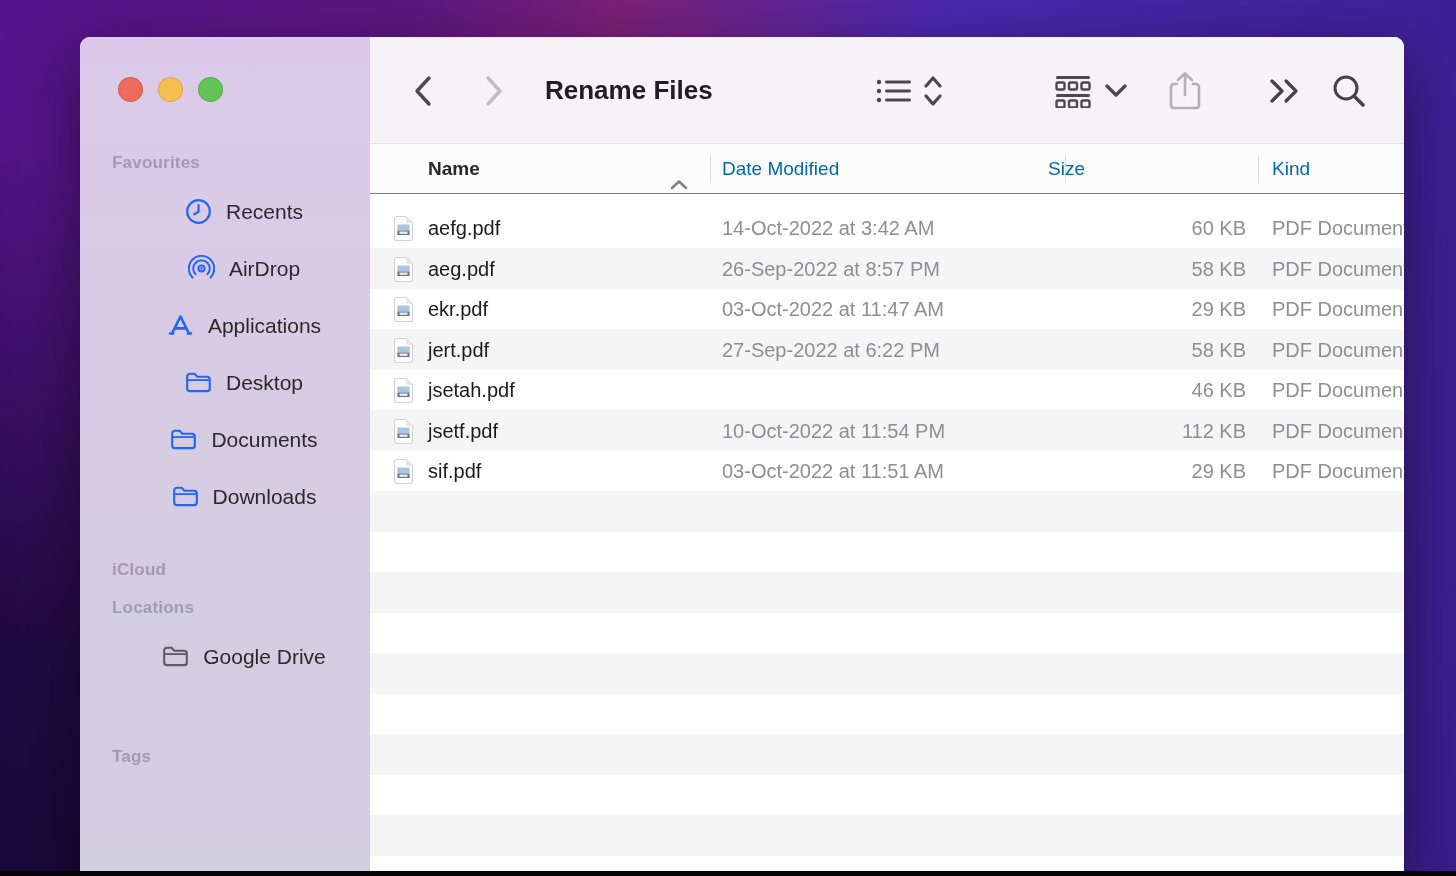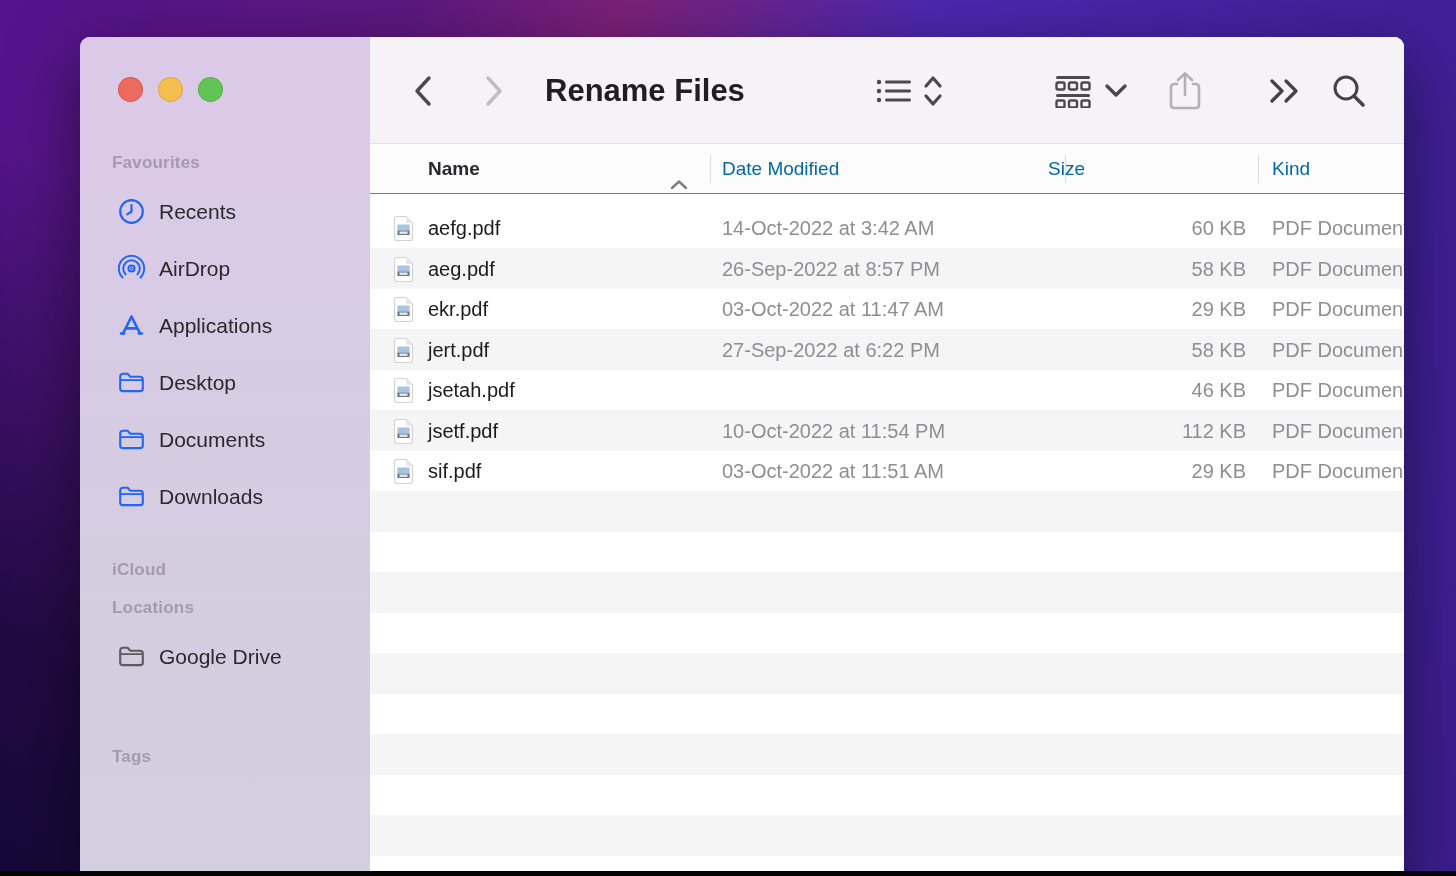--- a/index.html
+++ b/index.html
@@ -30,36 +30,36 @@
   .tl.green  { background: #61c454; border: 1px solid rgba(60,140,50,0.35); }
 
   .sb-section { position: absolute; left: 0; width: 100%; }
   .sb-label {
     margin-left: 32px; font-size: 17px; font-weight: 700; color: #a49aaf;
     letter-spacing: 0.2px; height: 24px; line-height: 24px;
   }
   .sb-items { margin-top: 8px; }
   .sb-item {
     height: 57px; display: flex; align-items: center; padding-left: 38px;
-    font-size: 21px; color: #2a292d; cursor: default;
+    font-size: 21px; color: #2a292d; cursor: default; justify-content: center;
   }
   .sb-item .sb-icon { width: 27px; height: 27px; margin-right: 14px; flex: 0 0 auto; display: flex; align-items: center; justify-content: center; }
   .sb-item .sb-icon svg { width: 100%; height: 100%; }
 
   
   .main { position: absolute; left: 290px; top: 0; right: 0; height: 100%; background: #ffffff; }
 
   .toolbar {
     position: absolute; left: 0; top: 0; right: 0; height: 107px;
     background: #f5f3f6; border-bottom: 1px solid #e4e1e5;
   }
   .tb-el { position: absolute; top: 0; height: 107px; display: flex; align-items: center; }
   .nav-back    { left: 42px; }
   .nav-forward { left: 113px; }
-  .tb-title { left: 175px; font-size: 31px; font-weight: 700; color: #1f1f21; }
+  .tb-title { left: 175px; font-size: 26px; font-weight: 700; color: #1f1f21; }
   .tb-list    { left: 506px; gap: 10px; }
   .tb-group   { left: 684px; gap: 12px; }
   .tb-share   { left: 798px; }
   .tb-more    { left: 898px; }
   .tb-search  { left: 960px; }
   .tb-el svg { display: block; }
 
   
   .thead {
     position: absolute; left: 0; top: 107px; right: 0; height: 50px;

